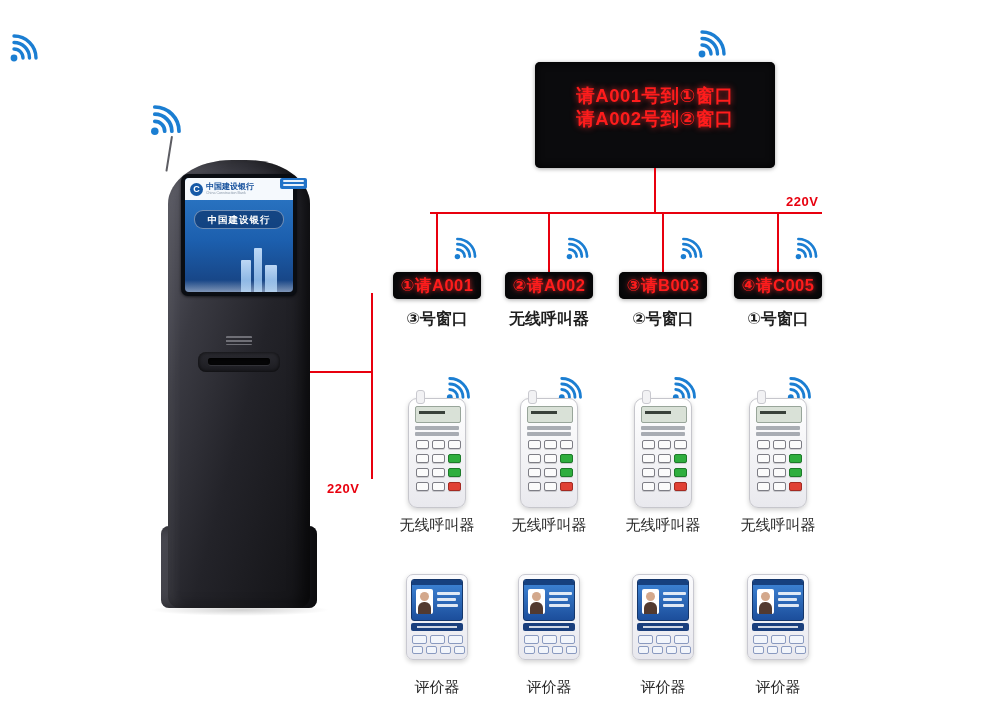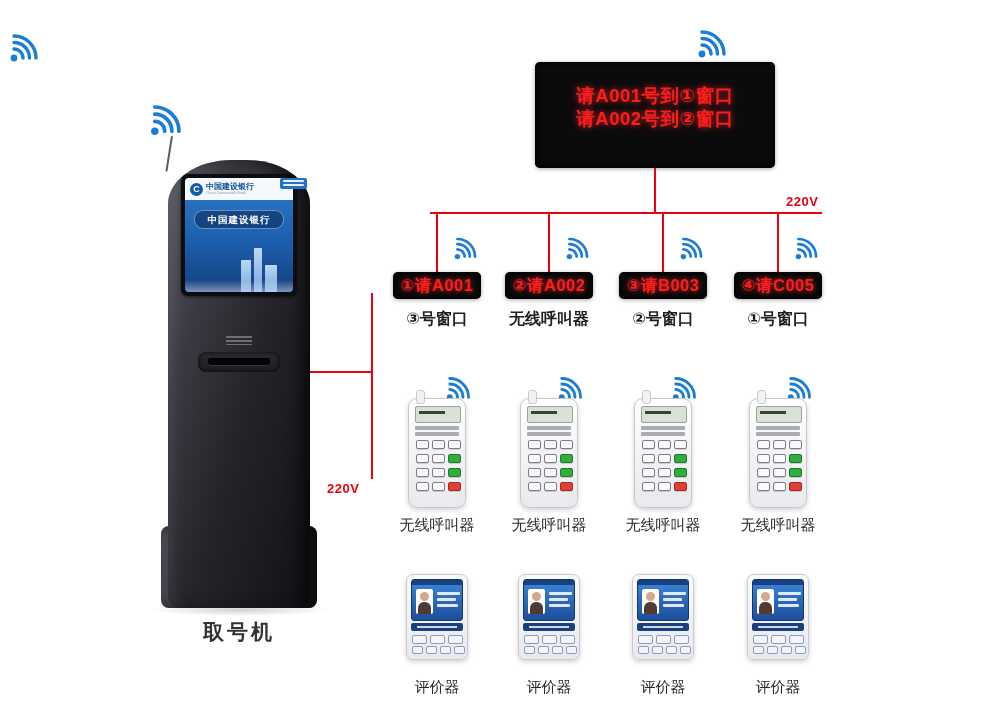--- a/index.html
+++ b/index.html
@@ -139,21 +139,20 @@
       <div class="brand-badge">
           <i></i>
           <i></i>
         </div>
     </div>
     <div class="grille"></div>
     <div class="recess">
       <div class="slot"></div>
     </div>
   </div>
-  <div class="kiosk-label">取号机</div>
 
   <span class="wifi" style="left:694px;top:22px;width:40px;height:40px">
     <svg viewBox="0 0 40 40" width="100%" height="100%">
         <circle cx="8" cy="32" r="3.4" fill="#1b7ed2"></circle>
         <path d="M17 32 A9 9 0 0 0 8 23" fill="none" stroke="#1b7ed2" stroke-width="3.4" stroke-linecap="round"></path>
         <path d="M23.5 32 A15.5 15.5 0 0 0 8 16.5" fill="none" stroke="#1b7ed2" stroke-width="3.4" stroke-linecap="round"></path>
         <path d="M30 32 A22 22 0 0 0 8 10" fill="none" stroke="#1b7ed2" stroke-width="3.4" stroke-linecap="round"></path>
       </svg>
   </span>
   <div class="led-box main-display">

